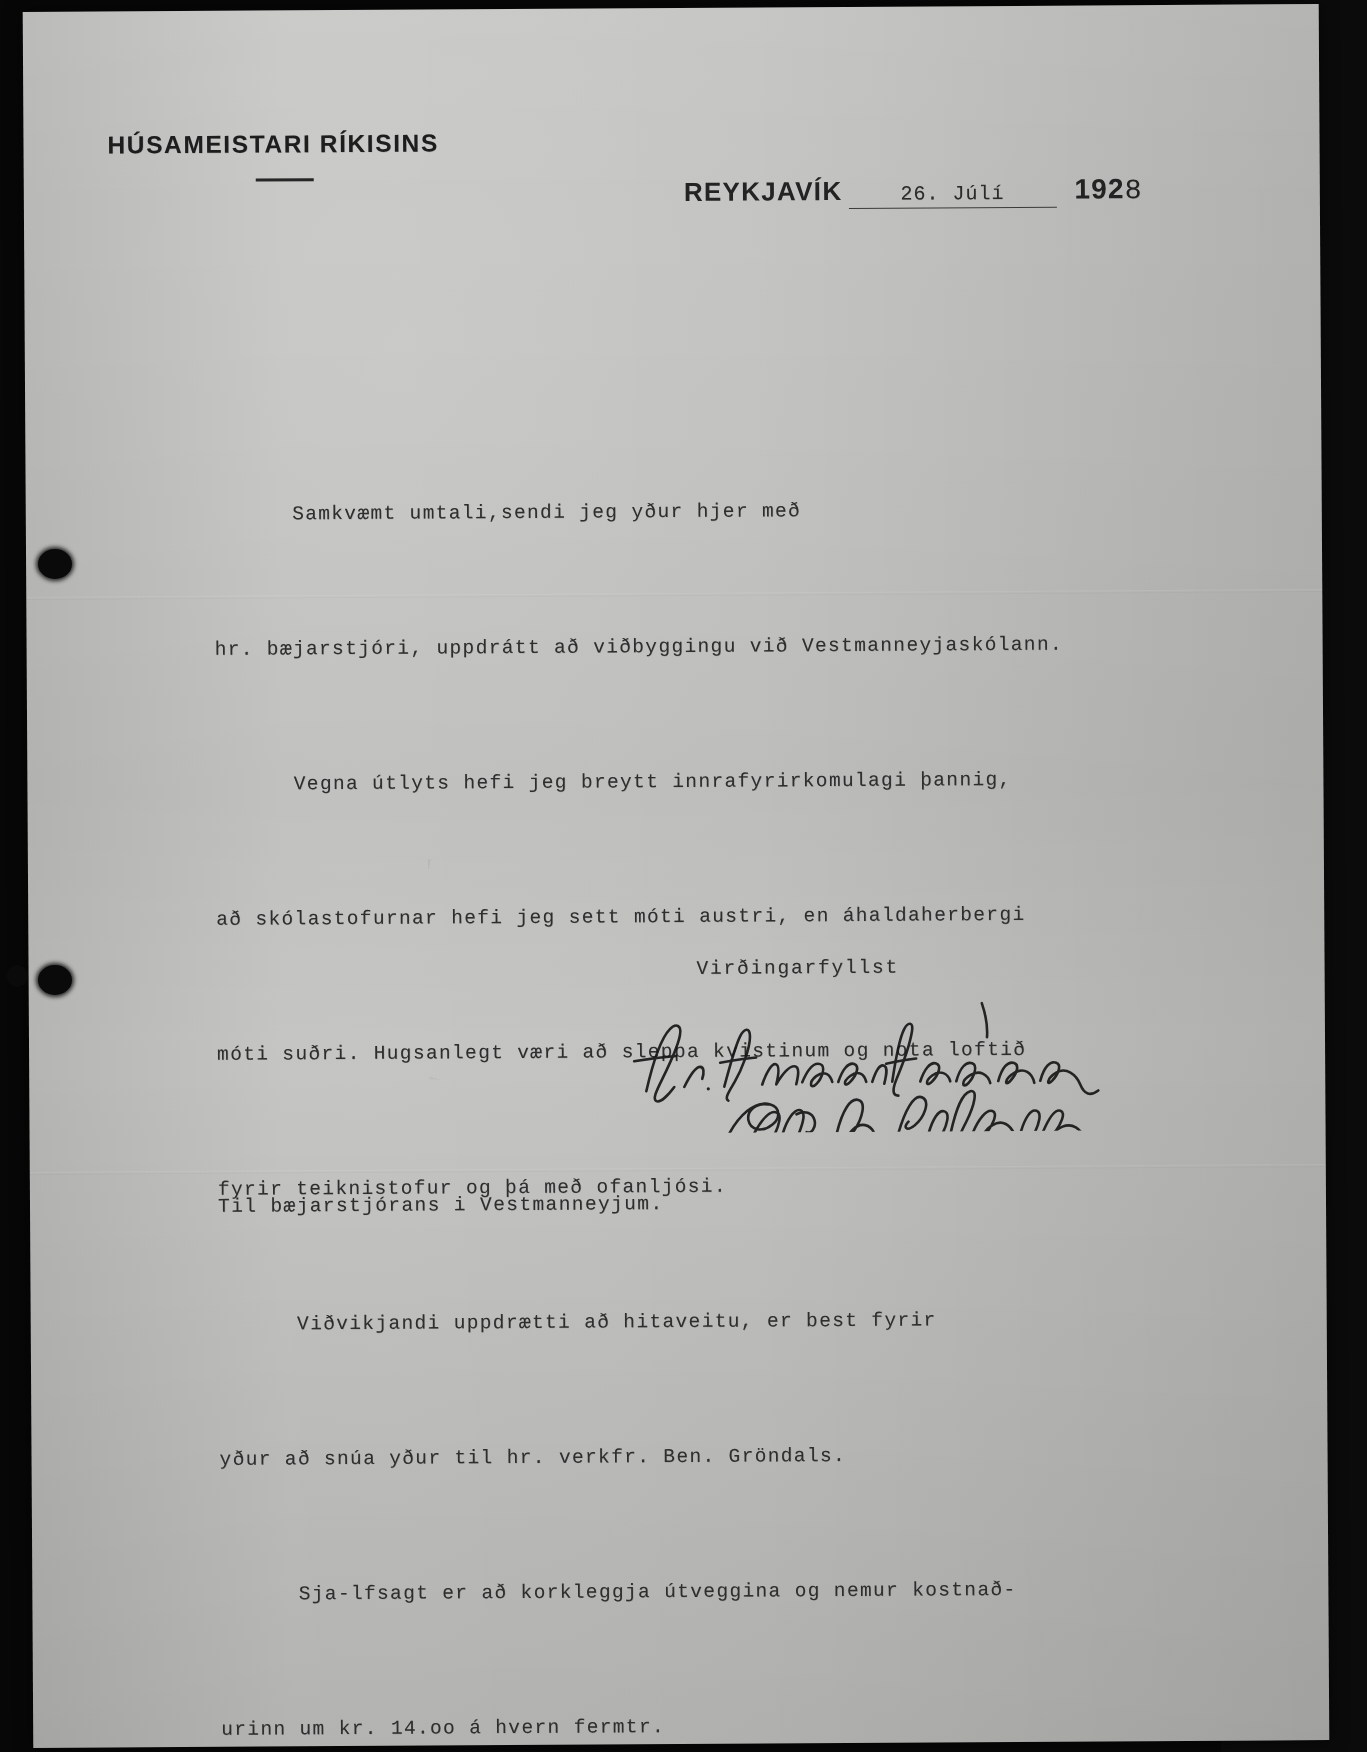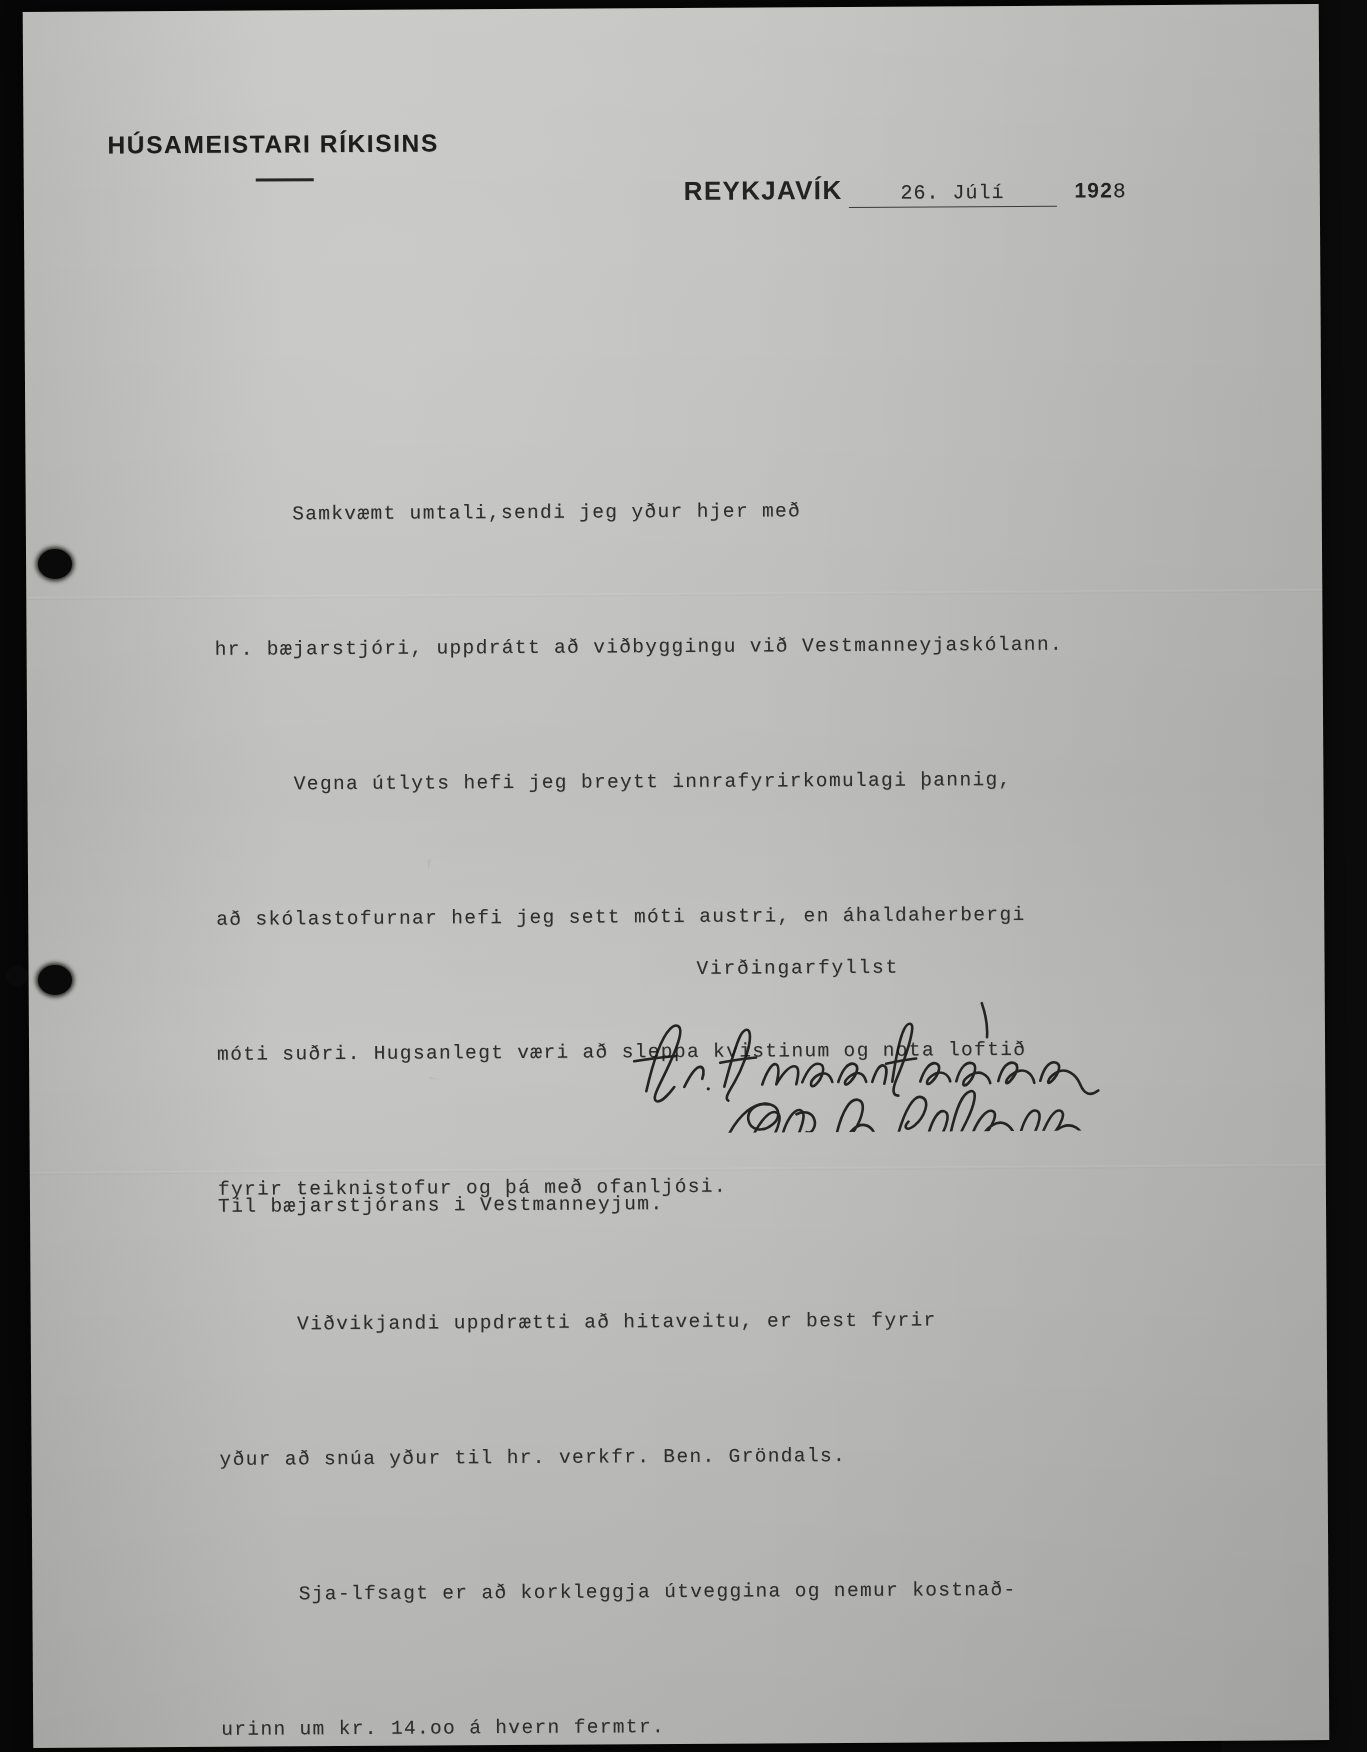--- a/index.html
+++ b/index.html
@@ -121,21 +121,21 @@
     font-family: "Liberation Mono", monospace;
     font-size: 20px;
     letter-spacing: 1px;
     color: #2b2b2b;
     padding: 0 4px 2px 4px;
     text-align: center;
   }
   #dateline .year {
     font-family: "Liberation Sans", sans-serif;
     font-weight: bold;
-    font-size: 21px;
+    font-size: 28px;
     letter-spacing: 1.2px;
     margin-left: 18px;
     text-align: center;
   }
 
   
   #body-text {
     position: absolute;
     left: 188px;
     top: 392px;

